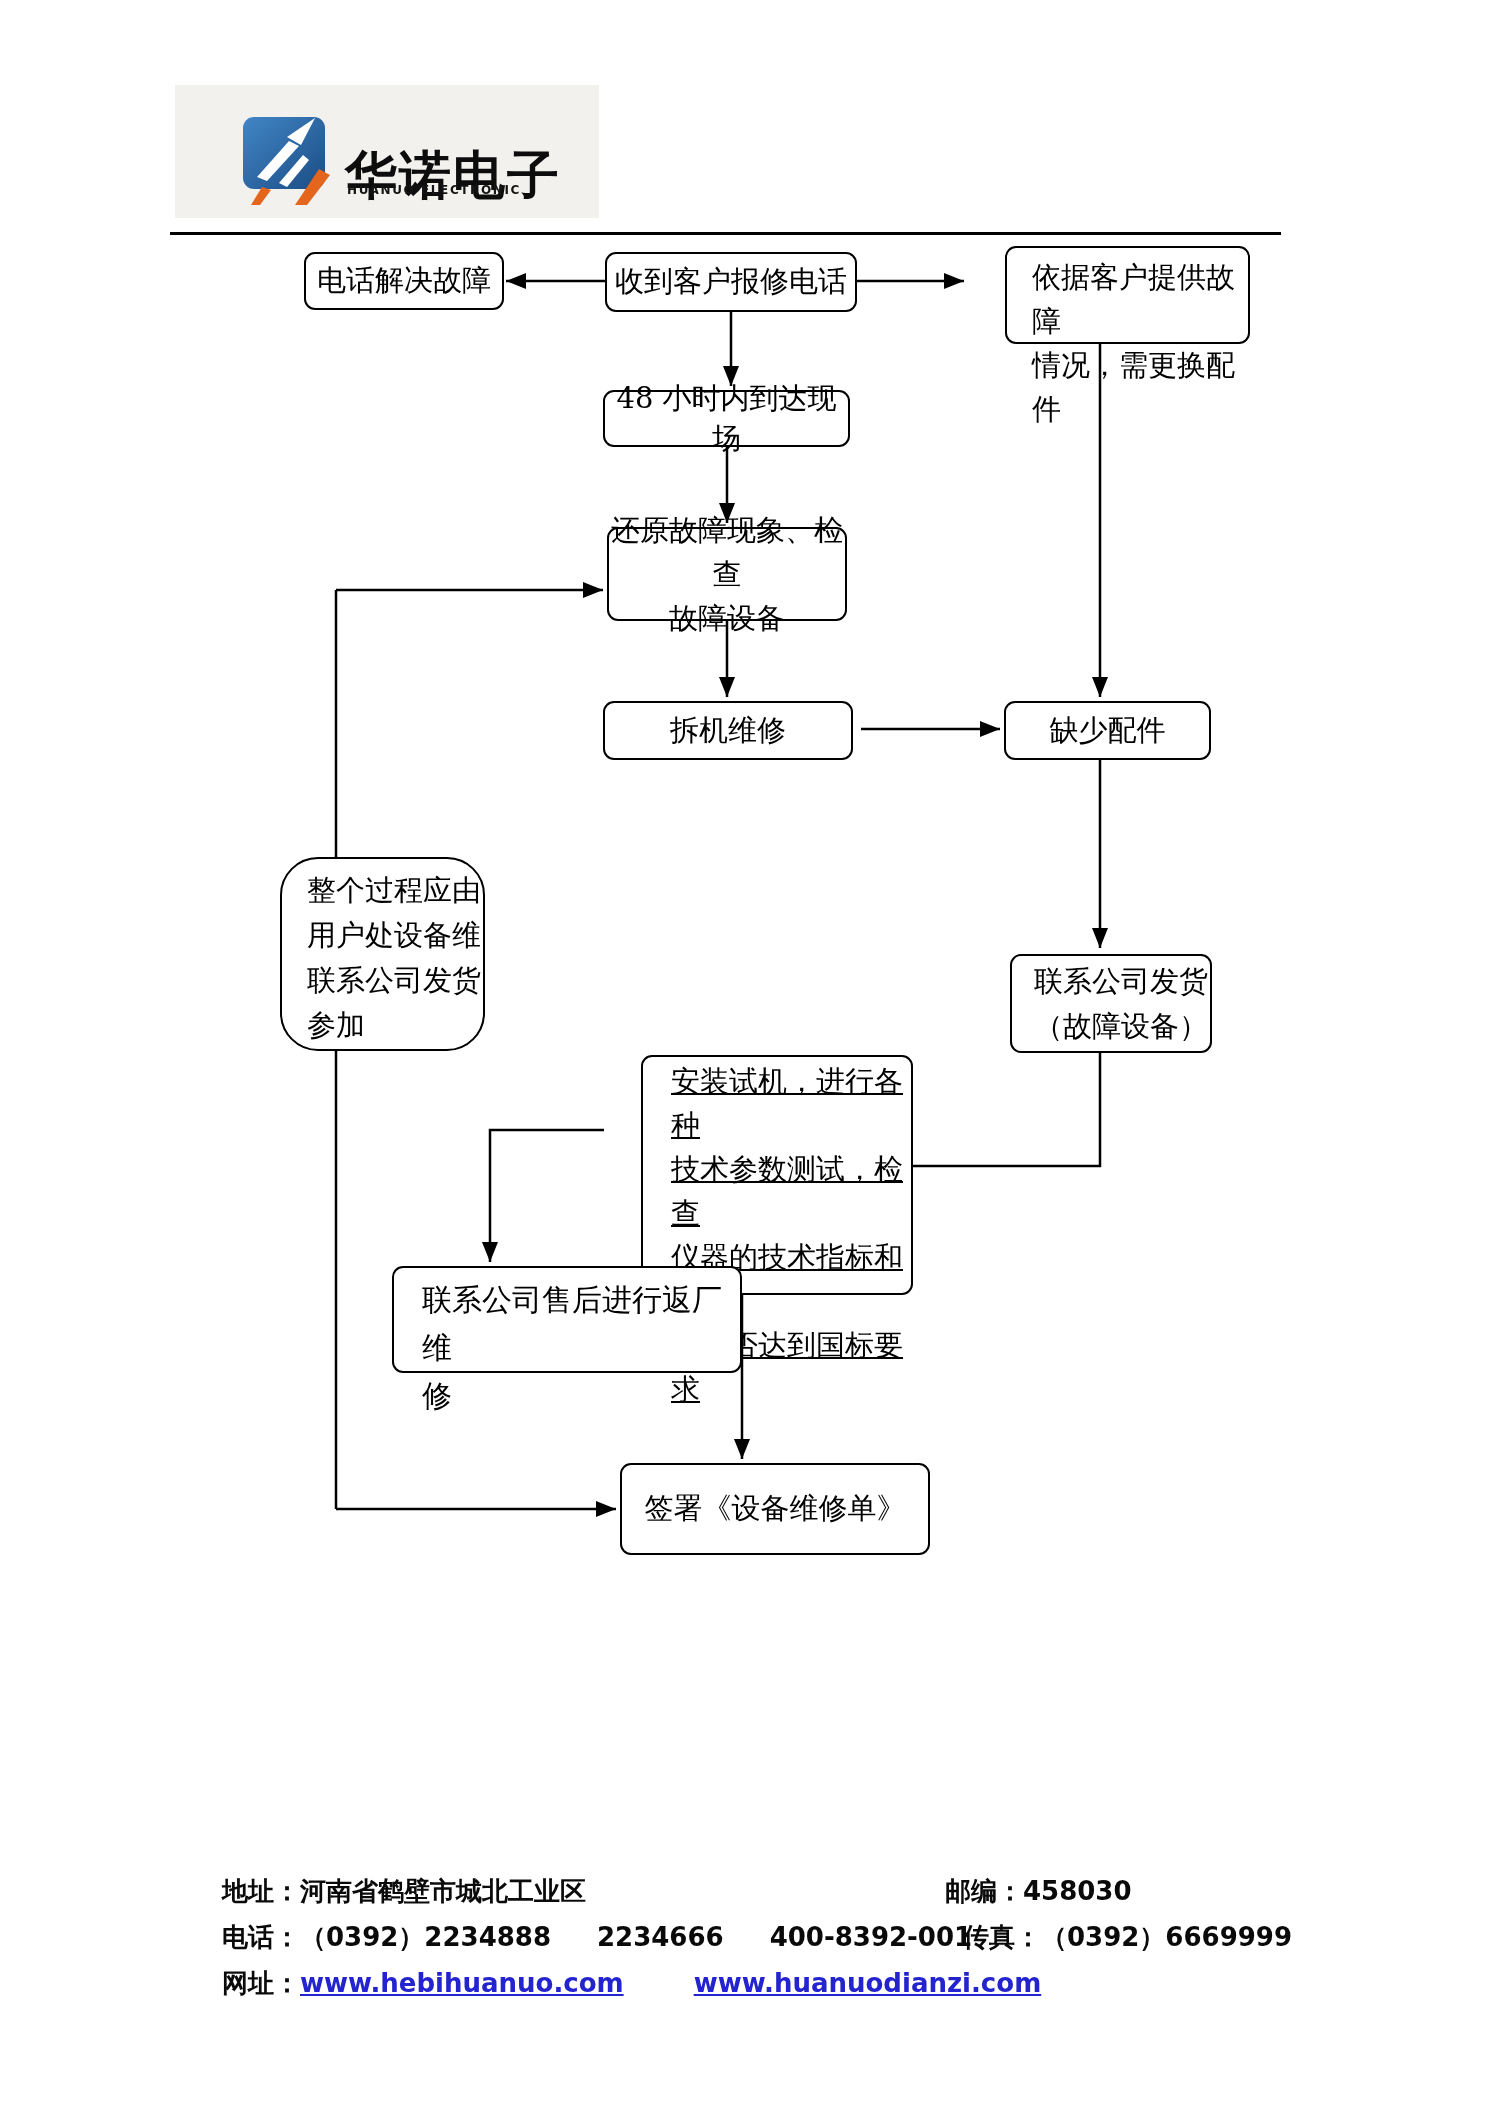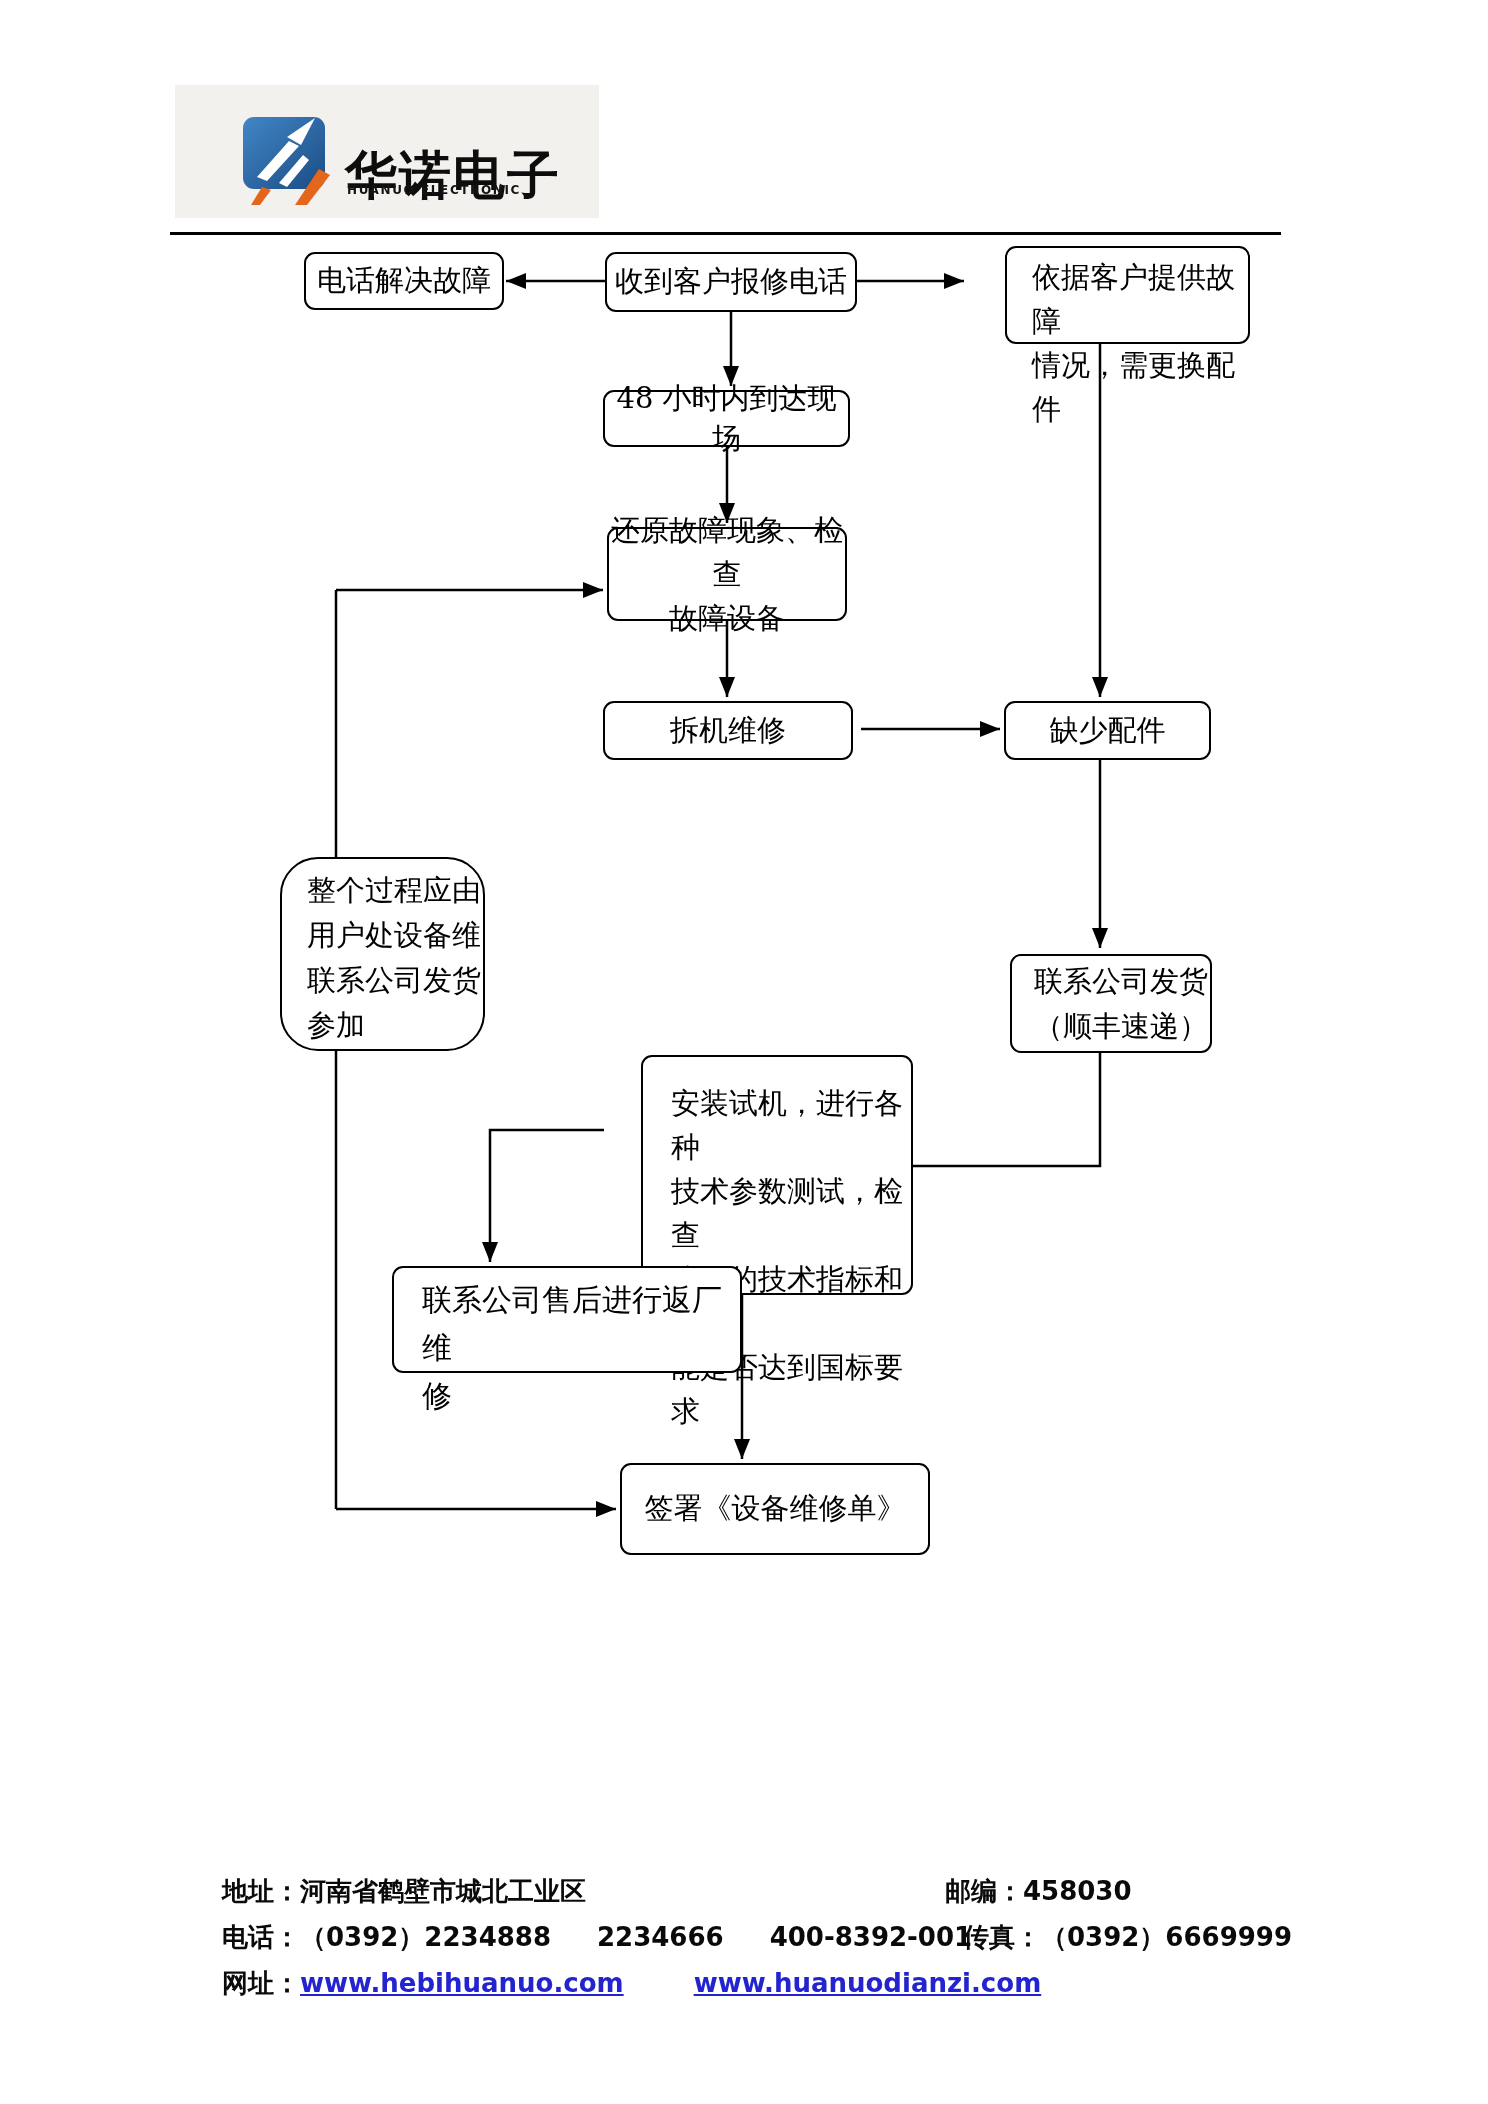--- a/index.html
+++ b/index.html
@@ -114,24 +114,24 @@
 
   <div class="node left" style="left:243px;top:857px;width:205px;height:194px;border-radius:38px;padding:9px 0 0 25px;line-height:45px;">
     <span class="ln">整个过程应由</span>
     <span class="ln">用户处设备维</span>
     <span class="ln">联系公司发货</span>
     <span class="ln">参加</span>
   </div>
 
   <div class="node center" style="left:1010px;top:954px;width:202px;height:99px;line-height:45px;padding-left:20px;">
     <span class="ln">联系公司发货</span>
-    <span class="ln">（顺丰速递）</span>
+    <span class="ln">（故障设备）</span>
   </div>
 
-  <div class="node left" style="left:604px;top:1055px;width:272px;height:240px;padding:24px 0 0 28px;line-height:44px;">
+  <div class="node left" style="left:604px;top:1055px;width:272px;height:240px;padding:2px 0 0 28px;line-height:44px;text-decoration:underline;">
     <span class="ln">安装试机，进行各种</span>
     <span class="ln">技术参数测试，检查</span>
     <span class="ln">仪器的技术指标和性</span>
     <span class="ln">能是否达到国标要求</span>
   </div>
 
   <div class="node left" style="left:355px;top:1266px;width:350px;height:107px;padding:8px 0 0 28px;line-height:48px;font-size:30px;">
     <span class="ln">联系公司售后进行返厂维</span>
     <span class="ln">修</span>
   </div>

